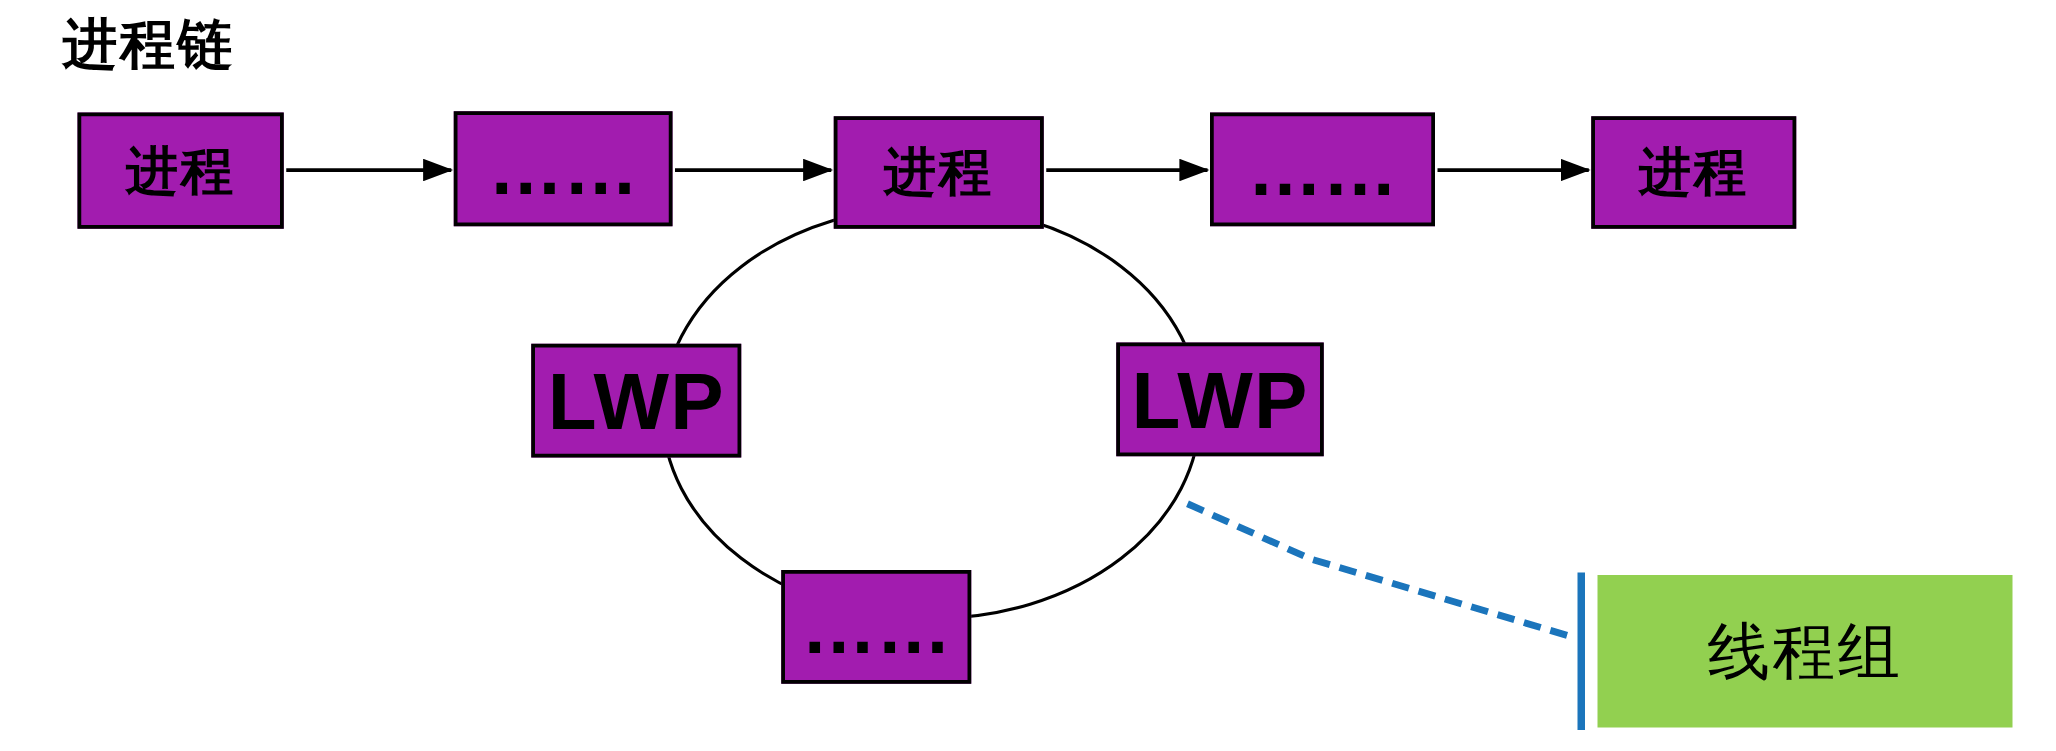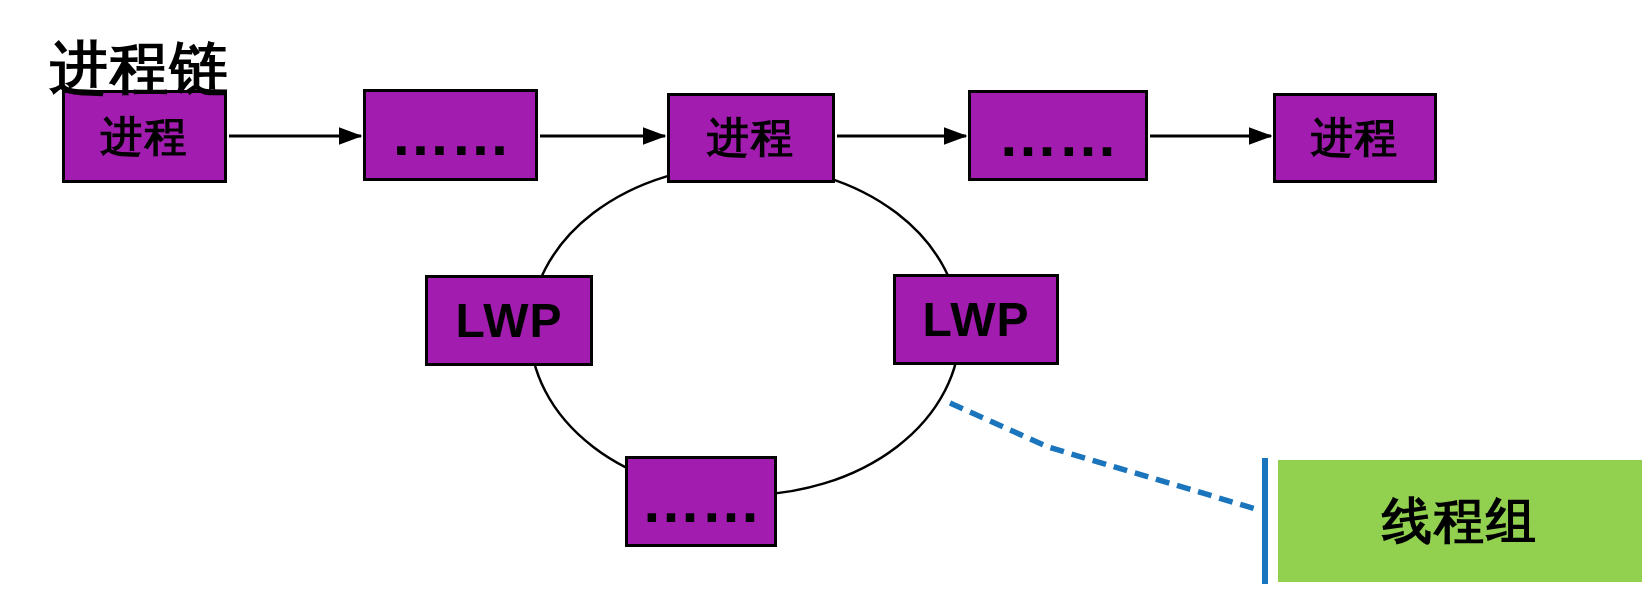--- a/index.html
+++ b/index.html
@@ -1,40 +1,40 @@
 <!DOCTYPE html>
 <html><head>
 <meta charset="utf-8">
 <style>
   html,body{margin:0;padding:0;background:#ffffff;}
   .stage{position:relative;width:1645px;height:601px;background:#ffffff;overflow:hidden;
          font-family:"Liberation Sans","DejaVu Sans",sans-serif;color:#000;}
   .lines{position:absolute;left:0;top:0;width:1645px;height:601px;z-index:0;}
-  .title{position:absolute;left:50px;top:12px;font-size:58px;font-weight:bold;
-         letter-spacing:2px;line-height:1.1;z-index:2;margin-top:24px;}
+  .title{position:absolute;left:50px;top:12px;font-size:44px;font-weight:bold;
+         letter-spacing:2px;line-height:1.1;z-index:2;}
   .node{position:absolute;display:flex;align-items:center;justify-content:center;
         background:#a21caf;border:3px solid #000;box-sizing:border-box;z-index:1;
         font-weight:bold;line-height:1;}
   .cjk{font-size:42px;letter-spacing:2px;}
-  .lwp{font-size:48px;letter-spacing:1px;}
+  .lwp{font-size:64px;letter-spacing:1px;}
   .dots{font-size:60px;letter-spacing:0;}
   
   .n1{left:62px;  top:90px; width:165px;height:93px;}
   .n2{left:363px; top:89px; width:175px;height:92px;}
   .n3{left:667px; top:93px; width:168px;height:90px;}
   .n4{left:968px; top:90px; width:180px;height:91px;}
   .n5{left:1273px;top:93px; width:164px;height:90px;}
   
   .lwpL{left:425px;top:275px;width:168px;height:91px;}
   .lwpR{left:893px;top:274px;width:166px;height:91px;}
   .ringDots{left:625px;top:456px;width:152px;height:91px;}
   
-  .callout{position:absolute;left:1278px;top:460px;width:364px;height:122px;
+  .callout{position:absolute;left:1278px;top:460px;width:332px;height:122px;
            background:#92d050;display:flex;align-items:center;justify-content:center;
-           font-size:50px;font-weight:bold;letter-spacing:2px;z-index:1;}
+           font-size:50px;font-weight:normal;letter-spacing:2px;z-index:1;}
 </style>
 </head>
 <body>
 
 <div class="stage">
 
   <svg class="lines" viewBox="0 0 1645 601">
     <defs>
       <marker id="arrowhead" markerWidth="8.5" markerHeight="6" refX="7.5" refY="3" orient="auto" markerUnits="strokeWidth">
         <path d="M0,0 L8,3 L0,6 Z" fill="#000"></path>

